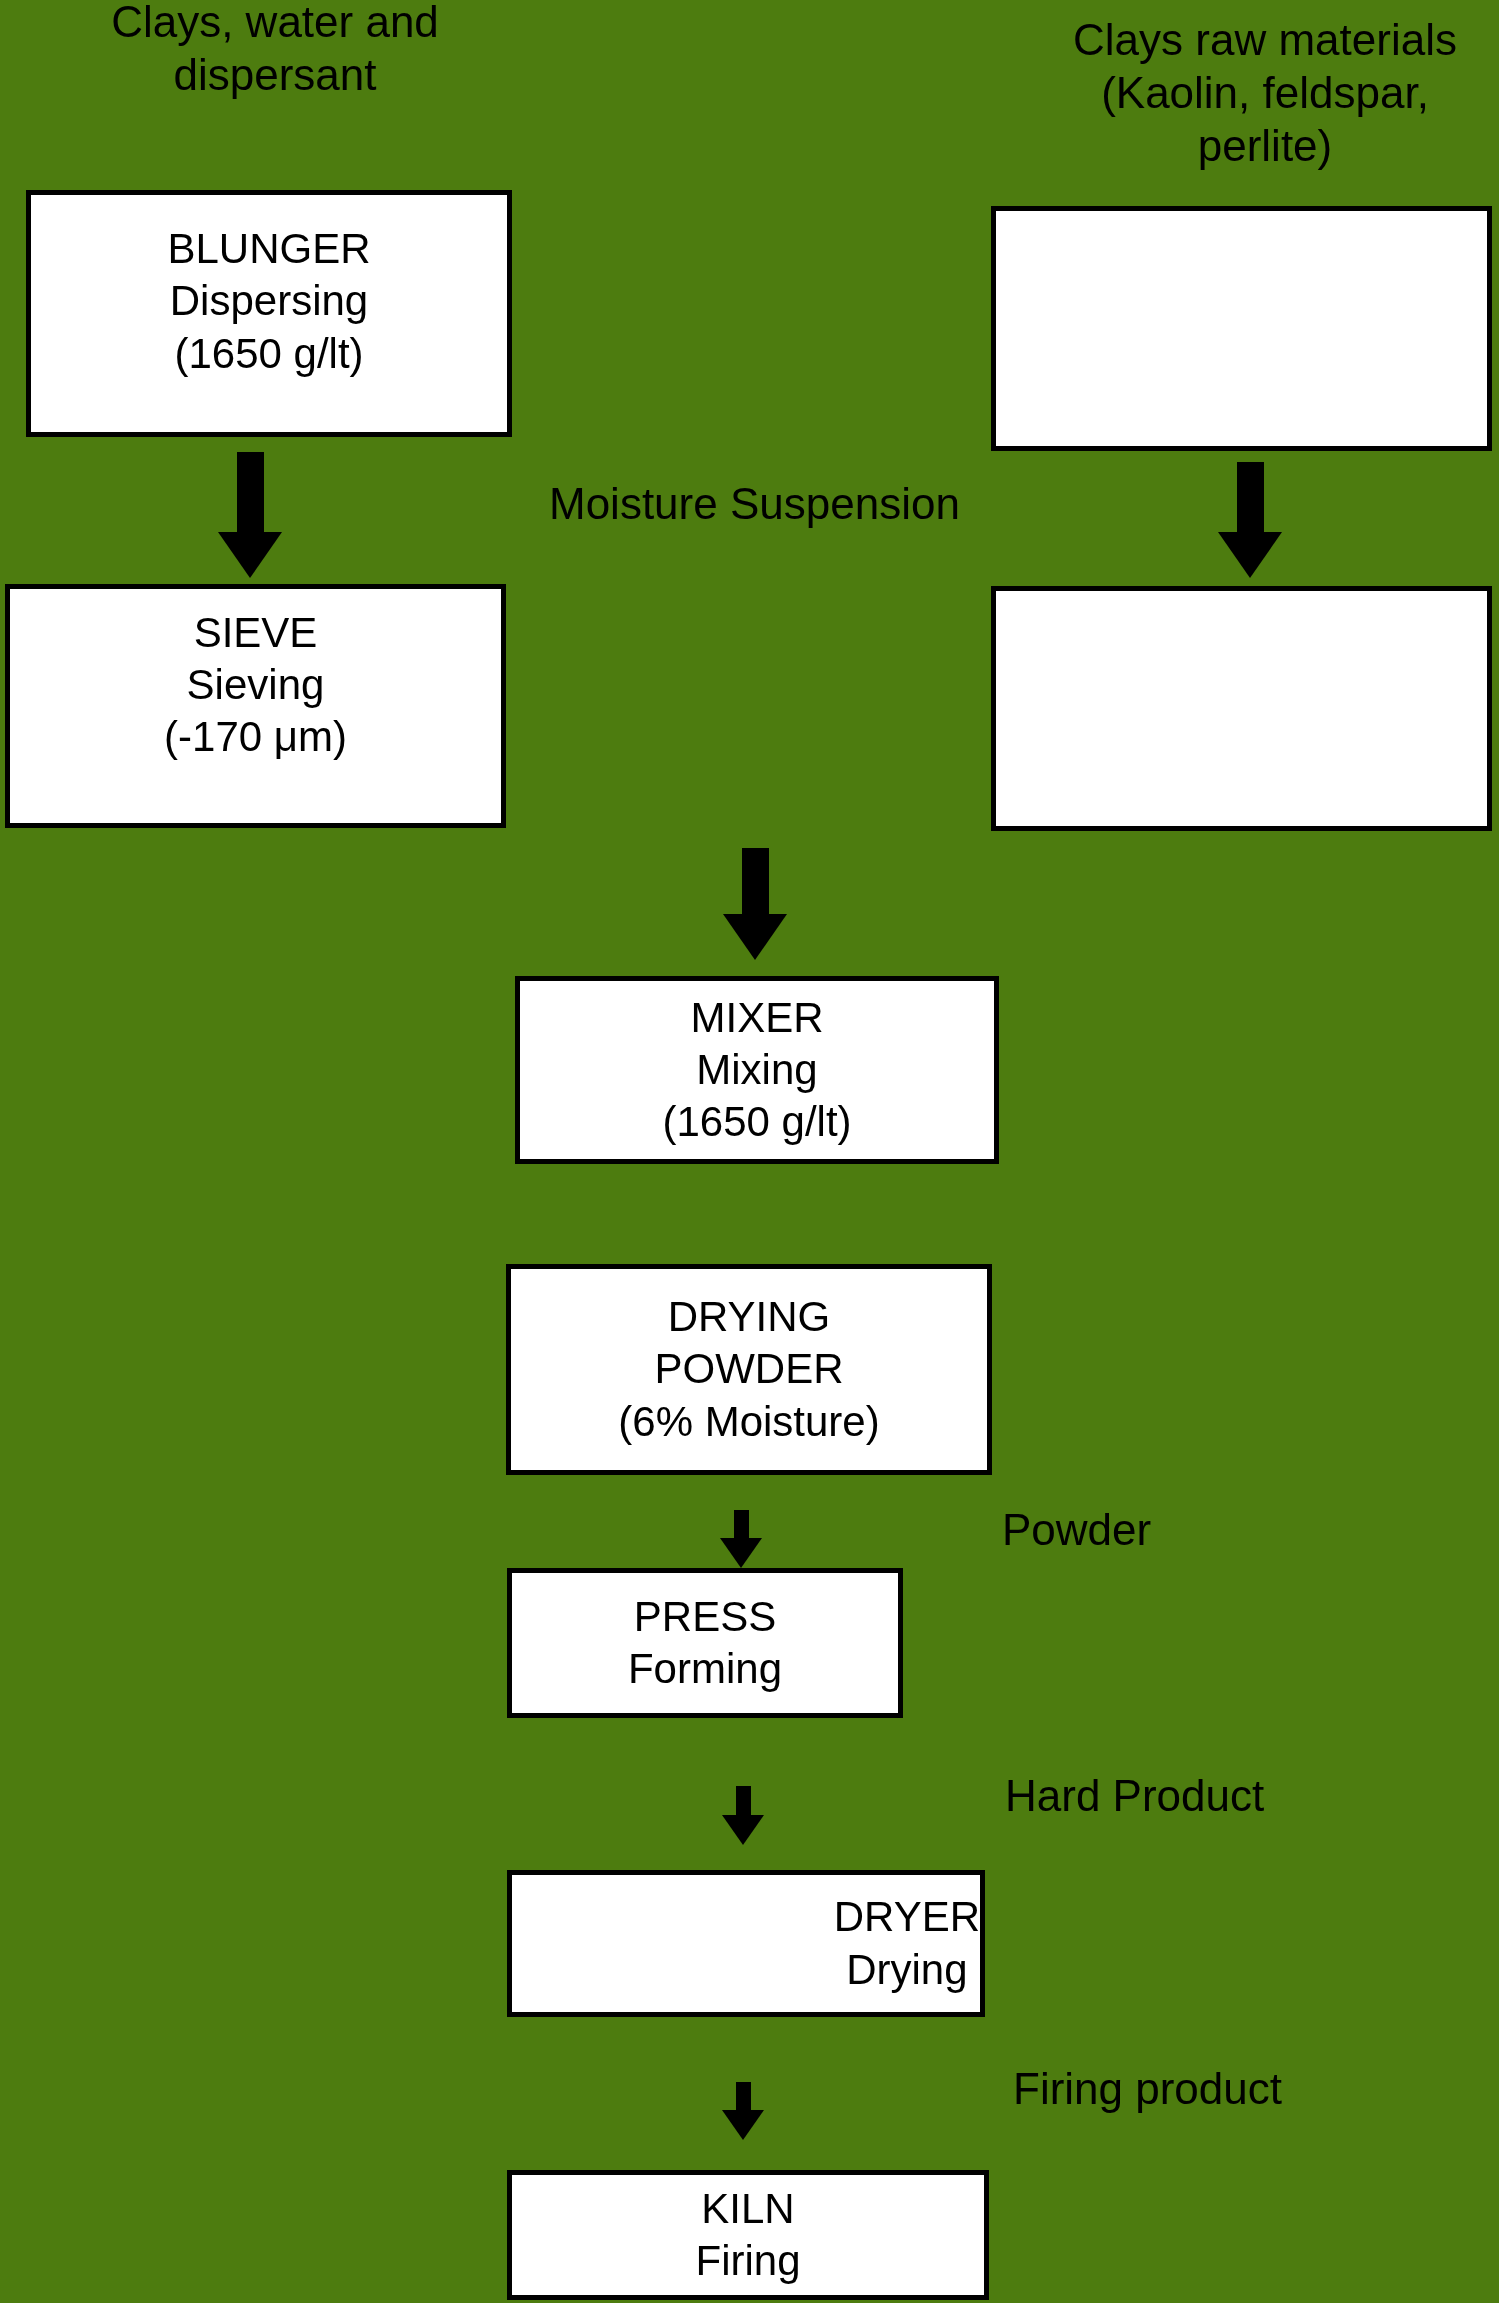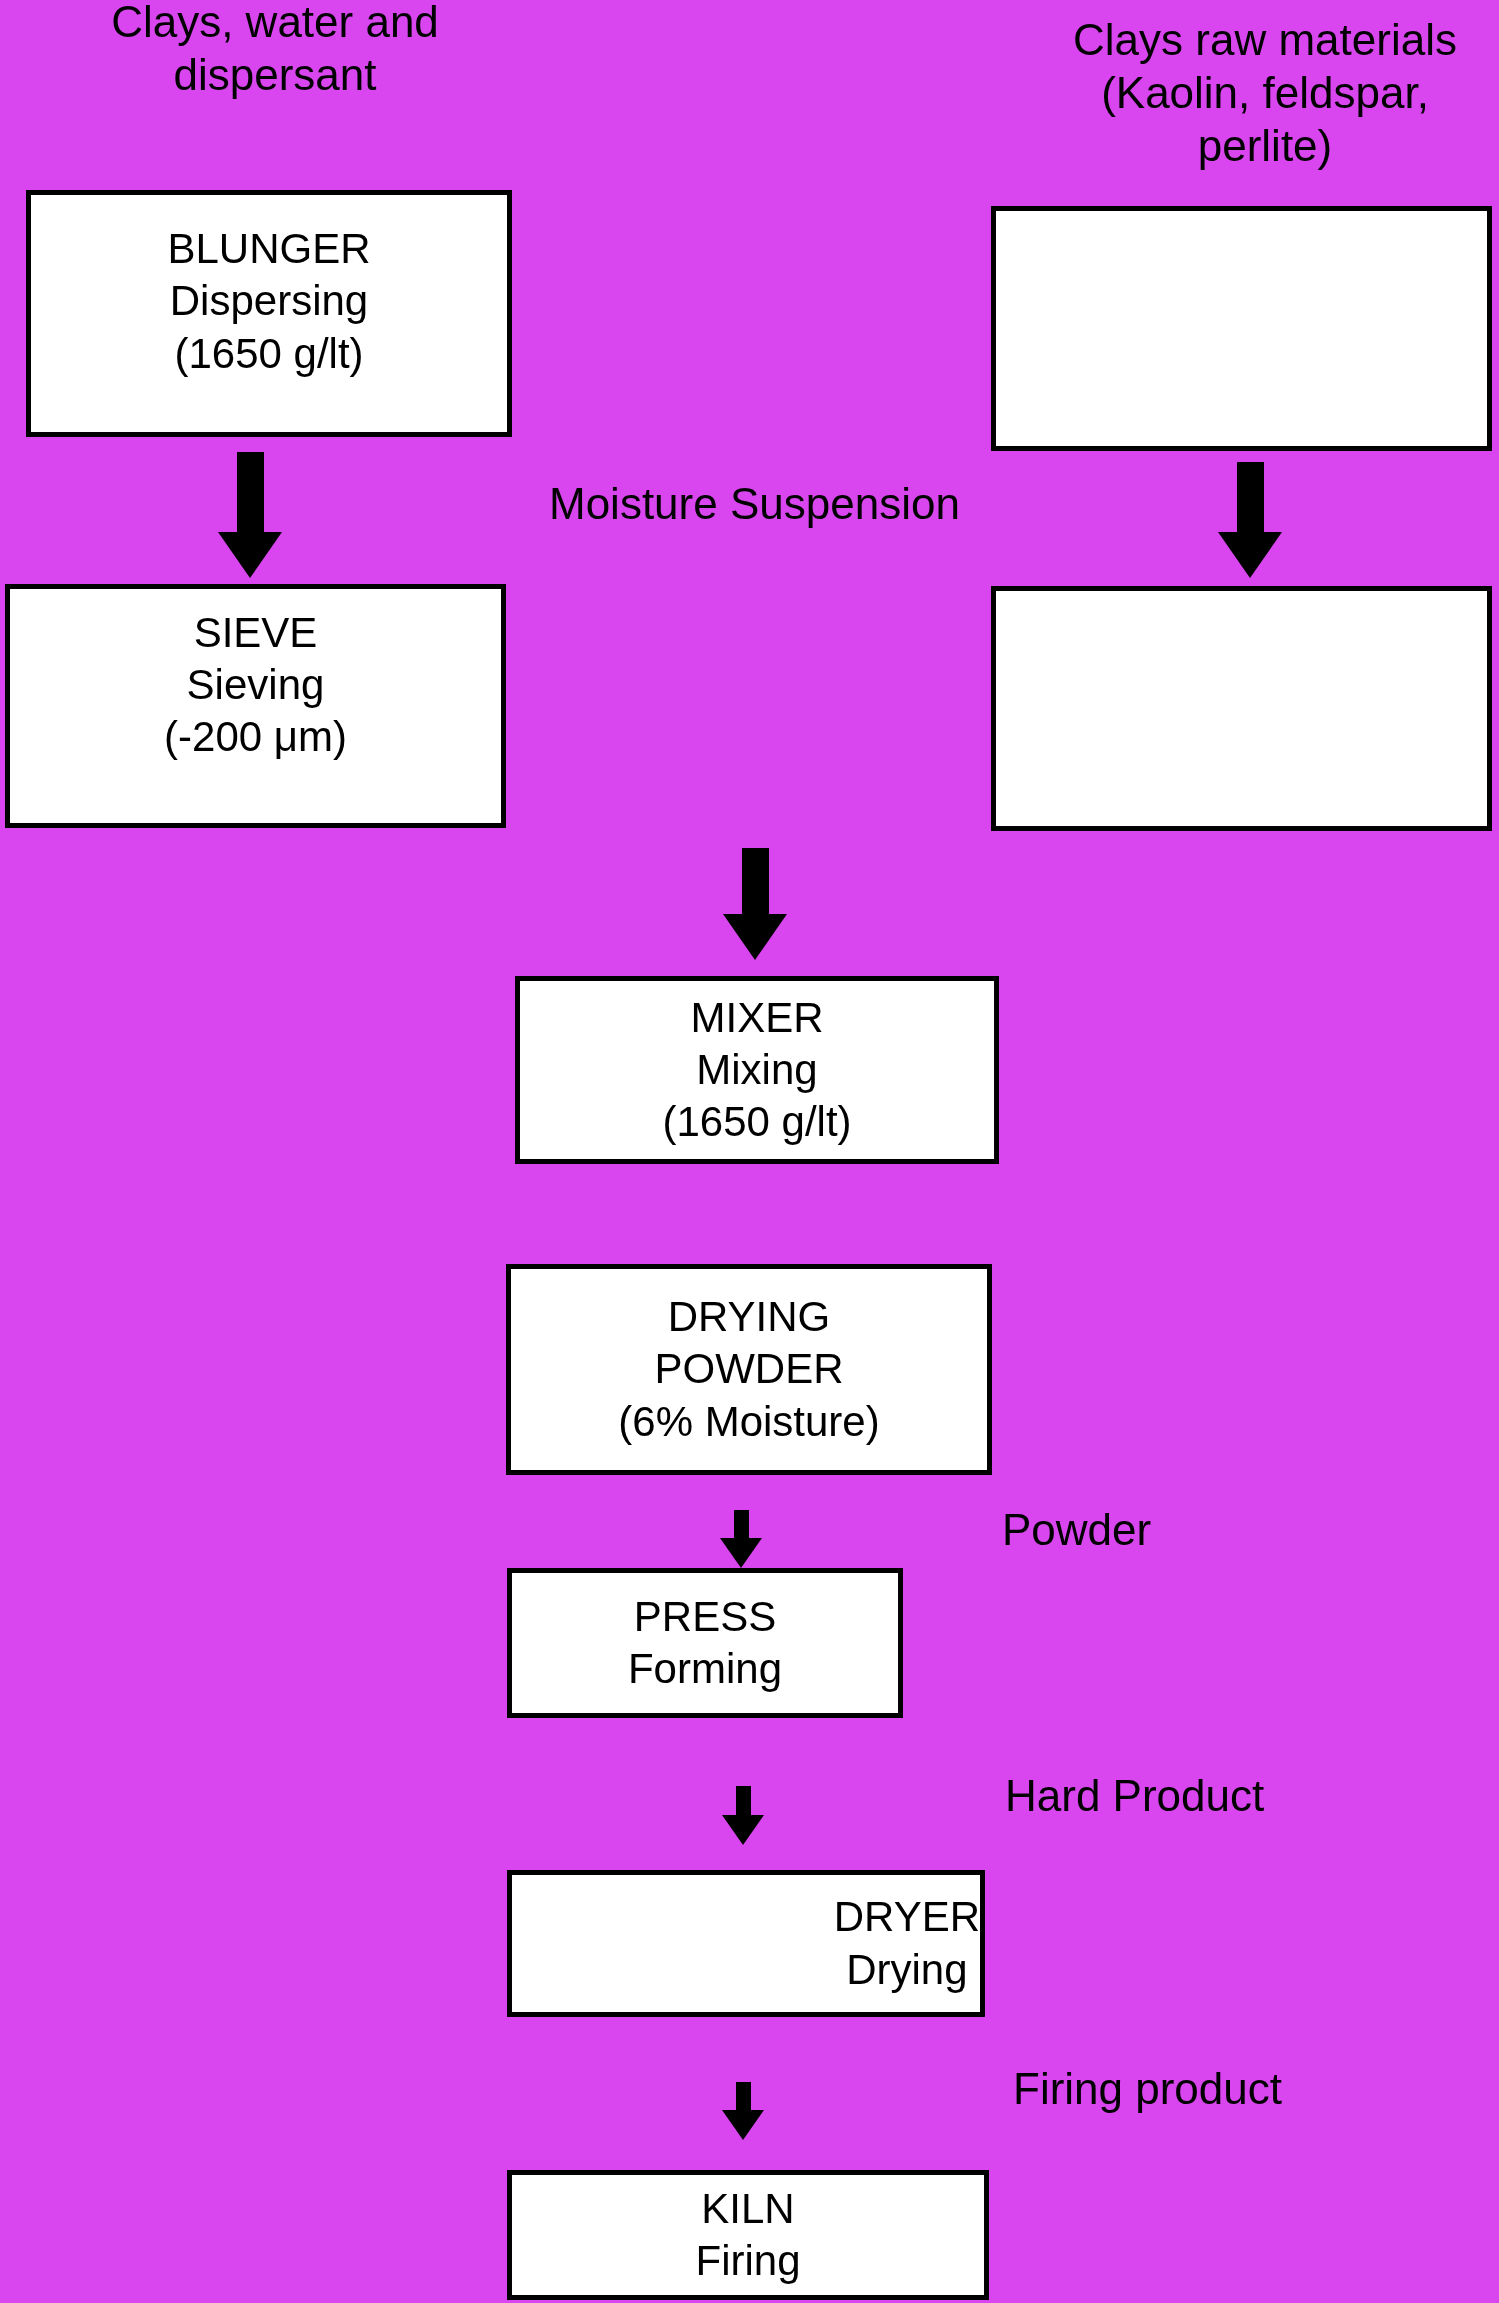--- a/index.html
+++ b/index.html
@@ -1,19 +1,19 @@
 <!DOCTYPE html>
 <html><head>
 <meta charset="utf-8">
 <style>
   html,body{margin:0;padding:0;background:#ffffff;}
   .canvas{
     position:relative;
     width:1499px;height:2303px;
-    background:#d946ef;
+    background:#4d7c0f;
     font-family:"Liberation Sans", sans-serif;
     color:#000000;
     overflow:hidden;
   }
   .txt{
     position:absolute;
     font-size:44px;
     line-height:1.2;
     color:#000000;
     white-space:pre-line;
@@ -84,21 +84,21 @@
   <div class="arrow arrow-lg" style="left:1218px;top:462px;width:64px;height:116px;">
     <div class="shaft"></div>
     <div class="head"></div>
   </div>
 
   <div class="txt nowrap" style="left:549px;top:478px;">Moisture Suspension</div>
 
   <div class="box pb42" style="left:5px;top:584px;width:501px;height:244px;">
     <span class="lbl">SIEVE
 Sieving
-(-200 μm)</span>
+(-170 μm)</span>
   </div>
   <div class="box" style="left:991px;top:586px;width:501px;height:245px;">
     <span class="lbl"></span>
   </div>
 
   <div class="arrow arrow-lg" style="left:723px;top:848px;width:64px;height:112px;">
     <div class="shaft"></div>
     <div class="head"></div>
   </div>
 

